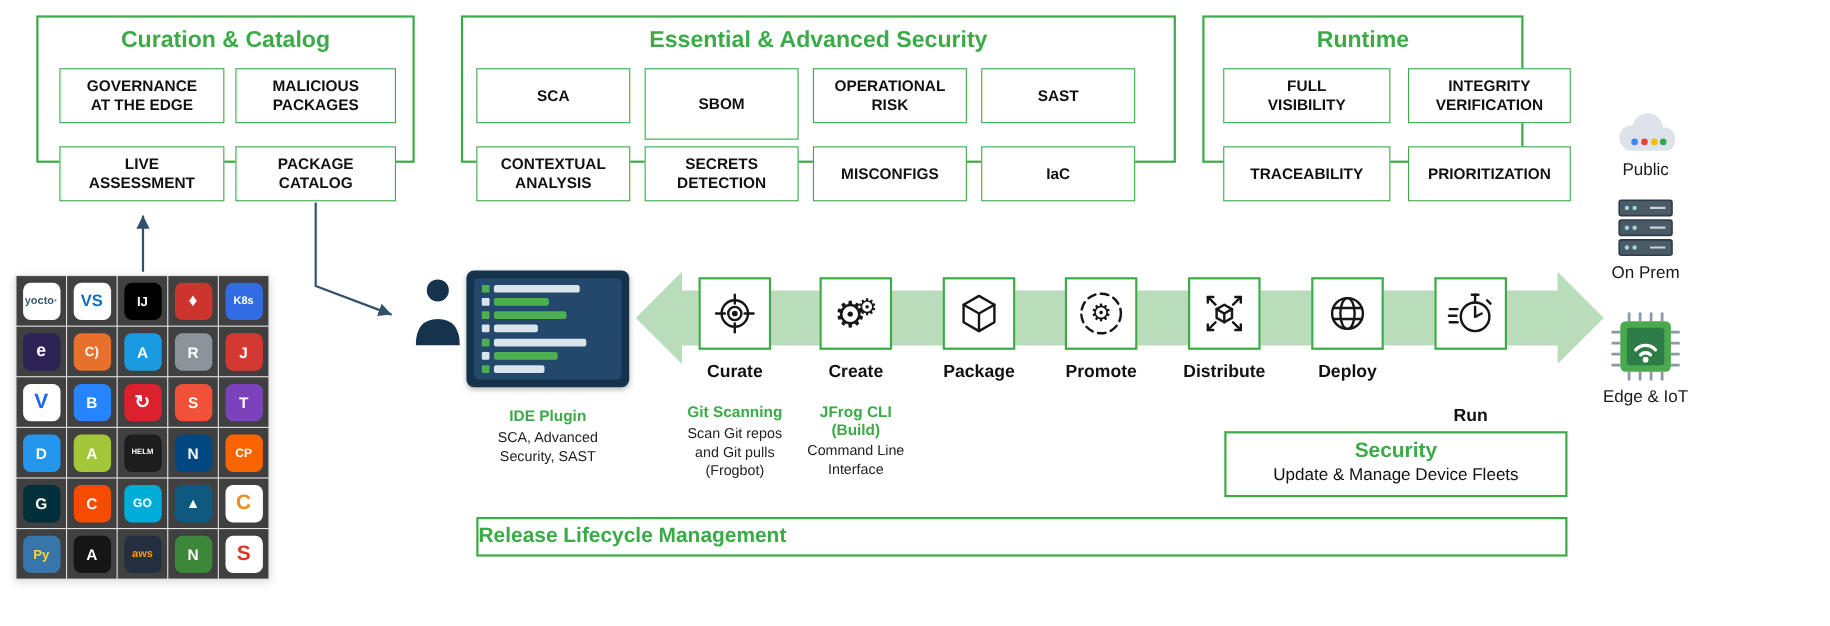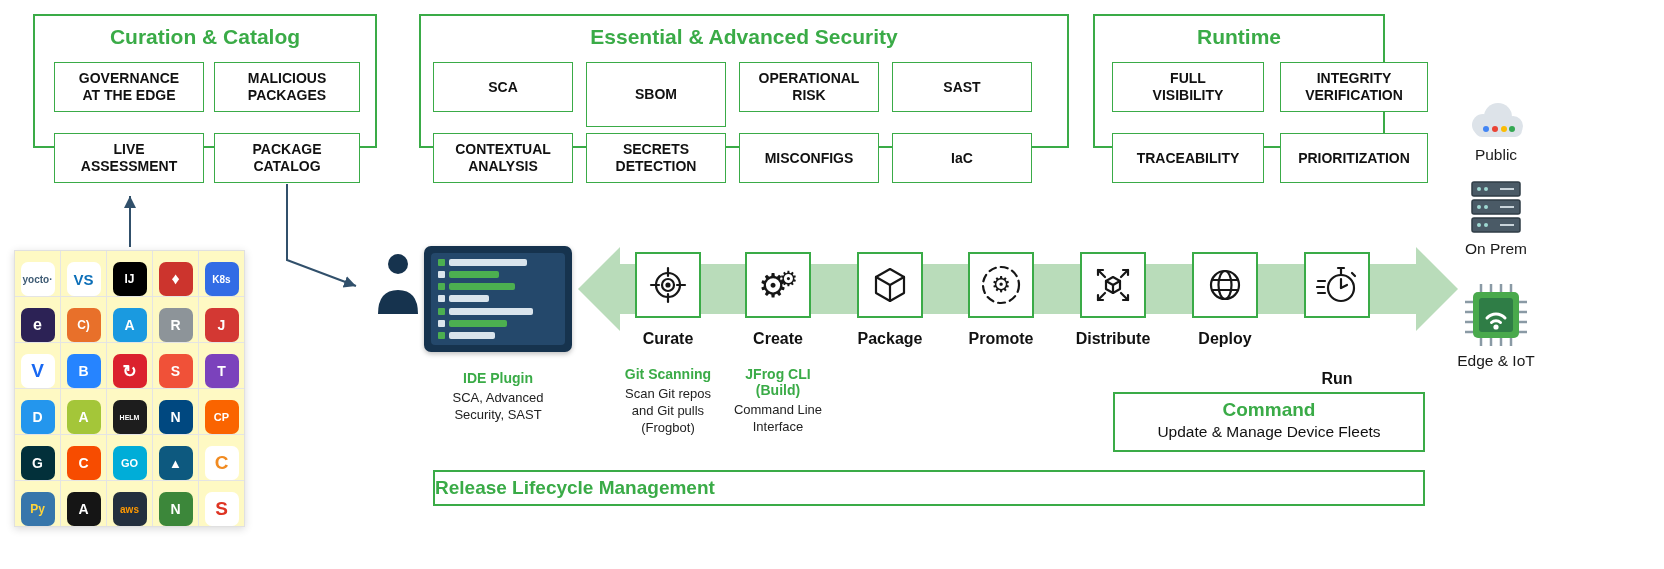--- a/index.html
+++ b/index.html
@@ -25,21 +25,21 @@
   }
   .subbox span{white-space:pre-line;}
   
   .env-label{position:absolute;width:90px;text-align:center;font-size:15.5px;color:#1a1a1a;z-index:3;}
   
   .logo-grid{
     position:absolute;left:14px;top:250px;z-index:3;
     display:grid;grid-template-columns:repeat(5,45px);grid-auto-rows:45px;gap:1px;
     background:#e4e4e4;border:1px solid #e0e0e0;box-shadow:0 2px 8px rgba(0,0,0,.15);
   }
-  .logo-cell{background:#fef9c3;display:flex;align-items:flex-end;justify-content:center;}
+  .logo-cell{background:#404040;display:flex;align-items:center;justify-content:center;}
   .logo-glyph{
     width:34px;height:34px;border-radius:7px;display:flex;align-items:center;justify-content:center;
     font-weight:700;font-size:13px;letter-spacing:0;text-align:center;
   }
   
   .overlay{position:absolute;left:0;top:0;z-index:1;pointer-events:none;}
   
   .person{z-index:2;}
   .ide{
     left:424px;top:246px;width:148px;height:106px;background:var(--navy);
@@ -450,19 +450,19 @@
 and Git pulls
 (Frogbot)</div>
 </div>
 <div class="tool-caption" style="left:723px;top:366px;width:110px;">
   <div class="tool-title">JFrog CLI (Build)</div>
   <div class="tool-desc">Command Line
 Interface</div>
 </div>
 
 <div class="connect-box abs">
-  <div class="connect-title">Command</div>
+  <div class="connect-title">Security</div>
   <div class="connect-sub">Update &amp; Manage Device Fleets</div>
 </div>
 
 <div class="rlm-box abs">
   <div class="rlm-title">Release Lifecycle Management</div>
 </div>
 
 </body></html>

